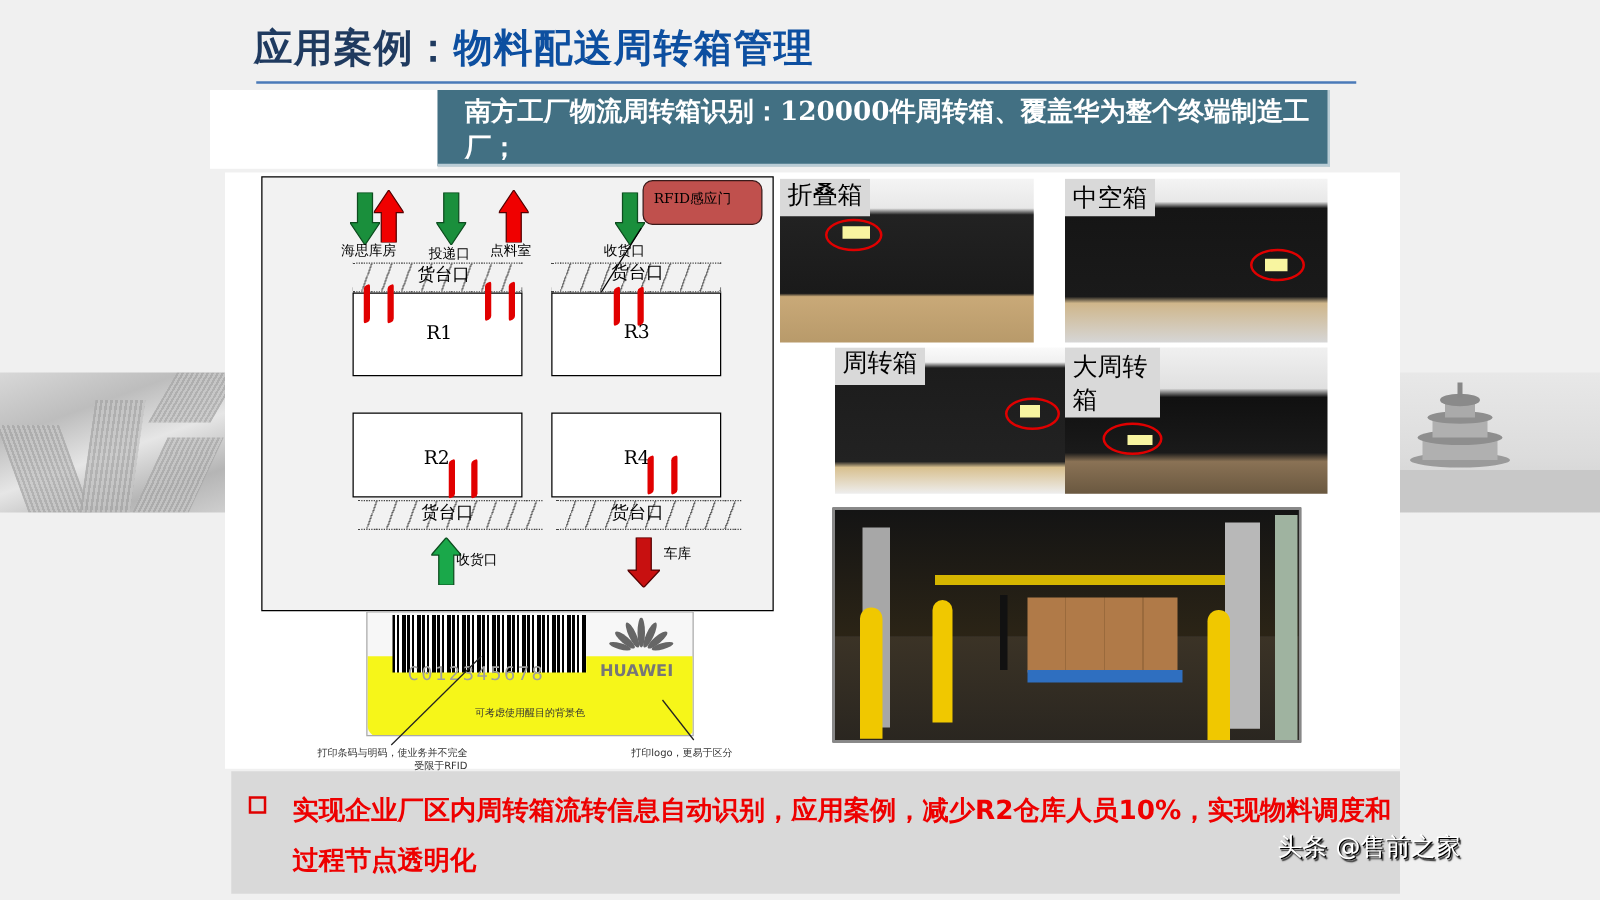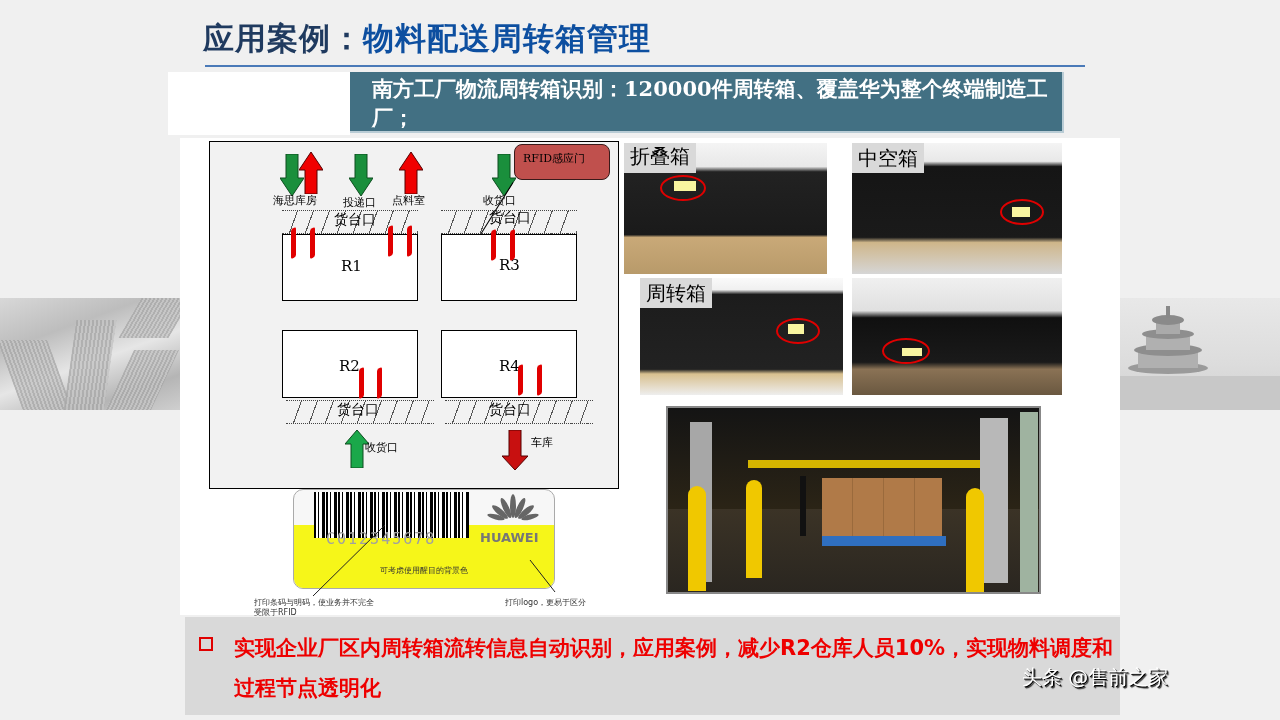--- a/index.html
+++ b/index.html
@@ -26,21 +26,21 @@
   .room-label { position:absolute; font-size:15px; color:#000; }
   .dock { position:absolute; height:24px; background:repeating-linear-gradient(110deg,transparent 0 14px,#555 14px 15px); border-top:1px dotted #444; border-bottom:1px dotted #444; }
   .dock-label { position:absolute; font-size:14px; font-family:"DejaVu Sans",sans-serif; color:#000000; white-space:nowrap; }
   .diag-lbl { position:absolute; font-size:11px; font-family:"DejaVu Sans",sans-serif; color:#000; white-space:nowrap; }
   .gate { position:absolute; width:5px; height:30px; background:#e10000; transform:skewY(-25deg); border-radius:2px; }
   .arrow { position:absolute; }
   .rfid-box { position:absolute; left:304px; top:2px; width:96px; height:36px; background:#c0504d; border:1.5px solid #3a1a1a; border-radius:8px; color:#000; font-size:11px; padding:6px 0 0 8px; font-family:"DejaVu Serif",serif; }
   .leader { position:absolute; height:1px; background:#000; transform-origin:left center; }
 
   
-  .label-card { position:absolute; left:293px; top:489px; width:262px; height:100px; border:1px solid #aaa; border-radius:10px; background:#f7f7f7; overflow:hidden; }
+  .label-card { position:absolute; left:293px; top:489px; width:262px; height:100px; border:1px solid #aaa; border-radius:0; background:#f7f7f7; overflow:hidden; }
   .barcode { position:absolute; left:20px; top:2px; width:155px; height:46px; background:repeating-linear-gradient(90deg,#000 0 2px,#fff 2px 4px,#000 4px 5px,#fff 5px 8px,#000 8px 11px,#fff 11px 12px); }
   .code-text { position:absolute; left:32px; top:40px; font-family:"DejaVu Sans Mono",monospace; font-size:15px; color:#a0a0a0; letter-spacing:2px; }
   .yellow-bg { position:absolute; left:0; top:35px; width:262px; height:65px; background:#f5f500; opacity:.9; border-radius:0 0 10px 10px; }
   .yellow-text { position:absolute; left:80px; top:75px; width:100px; text-align:center; font-size:8px; color:#333; line-height:11px; }
   .logo { position:absolute; left:188px; top:4px; width:62px; height:28px; }
   .logo-text { position:absolute; left:186px; top:40px; font-weight:bold; font-size:13px; color:#777; font-family:"DejaVu Sans",sans-serif; }
   .card-note { position:absolute; font-size:8px; color:#333; line-height:10px; }
 
   
   .photo { position:absolute; overflow:hidden; }
@@ -168,43 +168,44 @@
       <ellipse cx="38" cy="14" rx="3" ry="11" transform="rotate(25 38 14)"></ellipse>
       <ellipse cx="18" cy="18" rx="3" ry="10" transform="rotate(-50 18 18)"></ellipse>
       <ellipse cx="44" cy="18" rx="3" ry="10" transform="rotate(50 44 18)"></ellipse>
       <ellipse cx="14" cy="23" rx="2.5" ry="9" transform="rotate(-75 14 23)"></ellipse>
       <ellipse cx="48" cy="23" rx="2.5" ry="9" transform="rotate(75 48 23)"></ellipse>
     </g>
   </svg>
   <div class="logo-text">HUAWEI</div>
   <div class="yellow-text">可考虑使用醒目的背景色</div>
 </div>
-<div class="card-note" style="left:254px;top:598px;width:120px;">打印条码与明码，使业务并不完全受限于RFID</div>
+<div class="card-note" style="left:254px;top:598px;width:120px;text-align:right;">打印条码与明码，使业务并不完全受限于RFID</div>
 <div class="card-note" style="left:505px;top:598px;width:120px;">打印logo，更易于区分</div>
 <svg style="position:absolute;left:310px;top:520px;" width="300" height="80">
   <line x1="3" y1="76" x2="75" y2="5" stroke="#222" stroke-width="1"></line>
   <line x1="245" y1="72" x2="220" y2="40" stroke="#222" stroke-width="1"></line>
 </svg>
 
 <div class="photo" style="left:624px;top:143px;width:203px;height:131px;background:linear-gradient(180deg,#f4f4f4 0%,#e8e8e8 18%,#222 22%,#1a1a1a 70%,#c9a978 72%,#b89a6a 100%);font-family:Liberation Mono, monospace;">
   <div class="photo-label" style="left:0;top:0;">折叠箱</div>
   <div class="sticker" style="left:50px;top:38px;width:22px;height:10px;"></div>
   <div class="red-ring" style="left:36px;top:32px;width:46px;height:26px;"></div>
 </div>
 <div class="photo" style="left:852px;top:143px;width:210px;height:131px;background:linear-gradient(180deg,#f4f4f4 0%,#e8e8e8 14%,#151515 18%,#1a1a1a 72%,#cfb68a 76%,#d6d6d6 100%);">
   <div class="photo-label" style="left:0;top:0;">中空箱</div>
   <div class="sticker" style="left:160px;top:64px;width:18px;height:10px;"></div>
   <div class="red-ring" style="left:148px;top:56px;width:44px;height:26px;"></div>
 </div>
-<div class="photo" style="left:640px;top:278px;width:203px;height:117px;background:linear-gradient(180deg,#fafafa 0%,#f0f0f0 10%,#1c1c1c 14%,#222 78%,#d8c08f 82%,#eee 100%);">
+<div class="photo" style="left:668px;top:278px;width:203px;height:117px;background:linear-gradient(180deg,#fafafa 0%,#f0f0f0 10%,#1c1c1c 14%,#222 78%,#d8c08f 82%,#eee 100%);font-family:Liberation Mono, monospace;">
   <div class="photo-label" style="left:0;top:0;">周转箱</div>
   <div class="sticker" style="left:148px;top:46px;width:16px;height:10px;"></div>
   <div class="red-ring" style="left:136px;top:40px;width:44px;height:26px;"></div>
 </div>
 <div class="photo" style="left:852px;top:278px;width:210px;height:117px;background:linear-gradient(180deg,#f0f0f0 0%,#e0e0e0 28%,#101010 34%,#1a1a1a 72%,#8a7255 78%,#6a5840 100%);">
+  <div class="photo-label" style="left:0;top:0;width:76px;">大周转箱</div>
   <div class="sticker" style="left:50px;top:70px;width:20px;height:8px;"></div>
   <div class="red-ring" style="left:30px;top:60px;width:48px;height:26px;"></div>
 </div>
 
 <div class="warehouse">
   <div style="position:absolute;left:0;top:0;width:100%;height:55%;background:linear-gradient(180deg,#141414,#2b2416);"></div>
   <div style="position:absolute;left:0;top:55%;width:100%;height:45%;background:linear-gradient(180deg,#3b3326,#2a2620);"></div>
   <div style="position:absolute;left:80px;top:52px;width:240px;height:8px;background:#d5b500;"></div>
   <div style="position:absolute;left:22px;top:14px;width:22px;height:160px;background:#a7a7a7;"></div>
   <div style="position:absolute;left:312px;top:10px;width:28px;height:165px;background:#b8b8b8;"></div>

